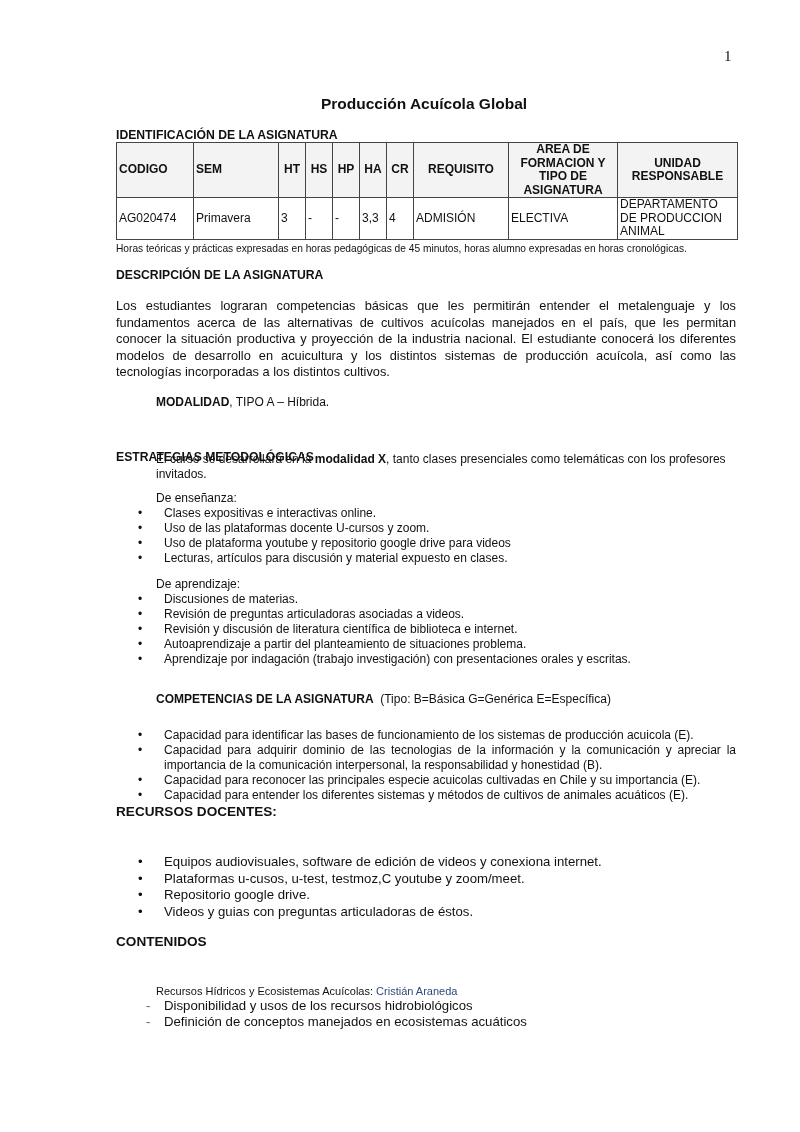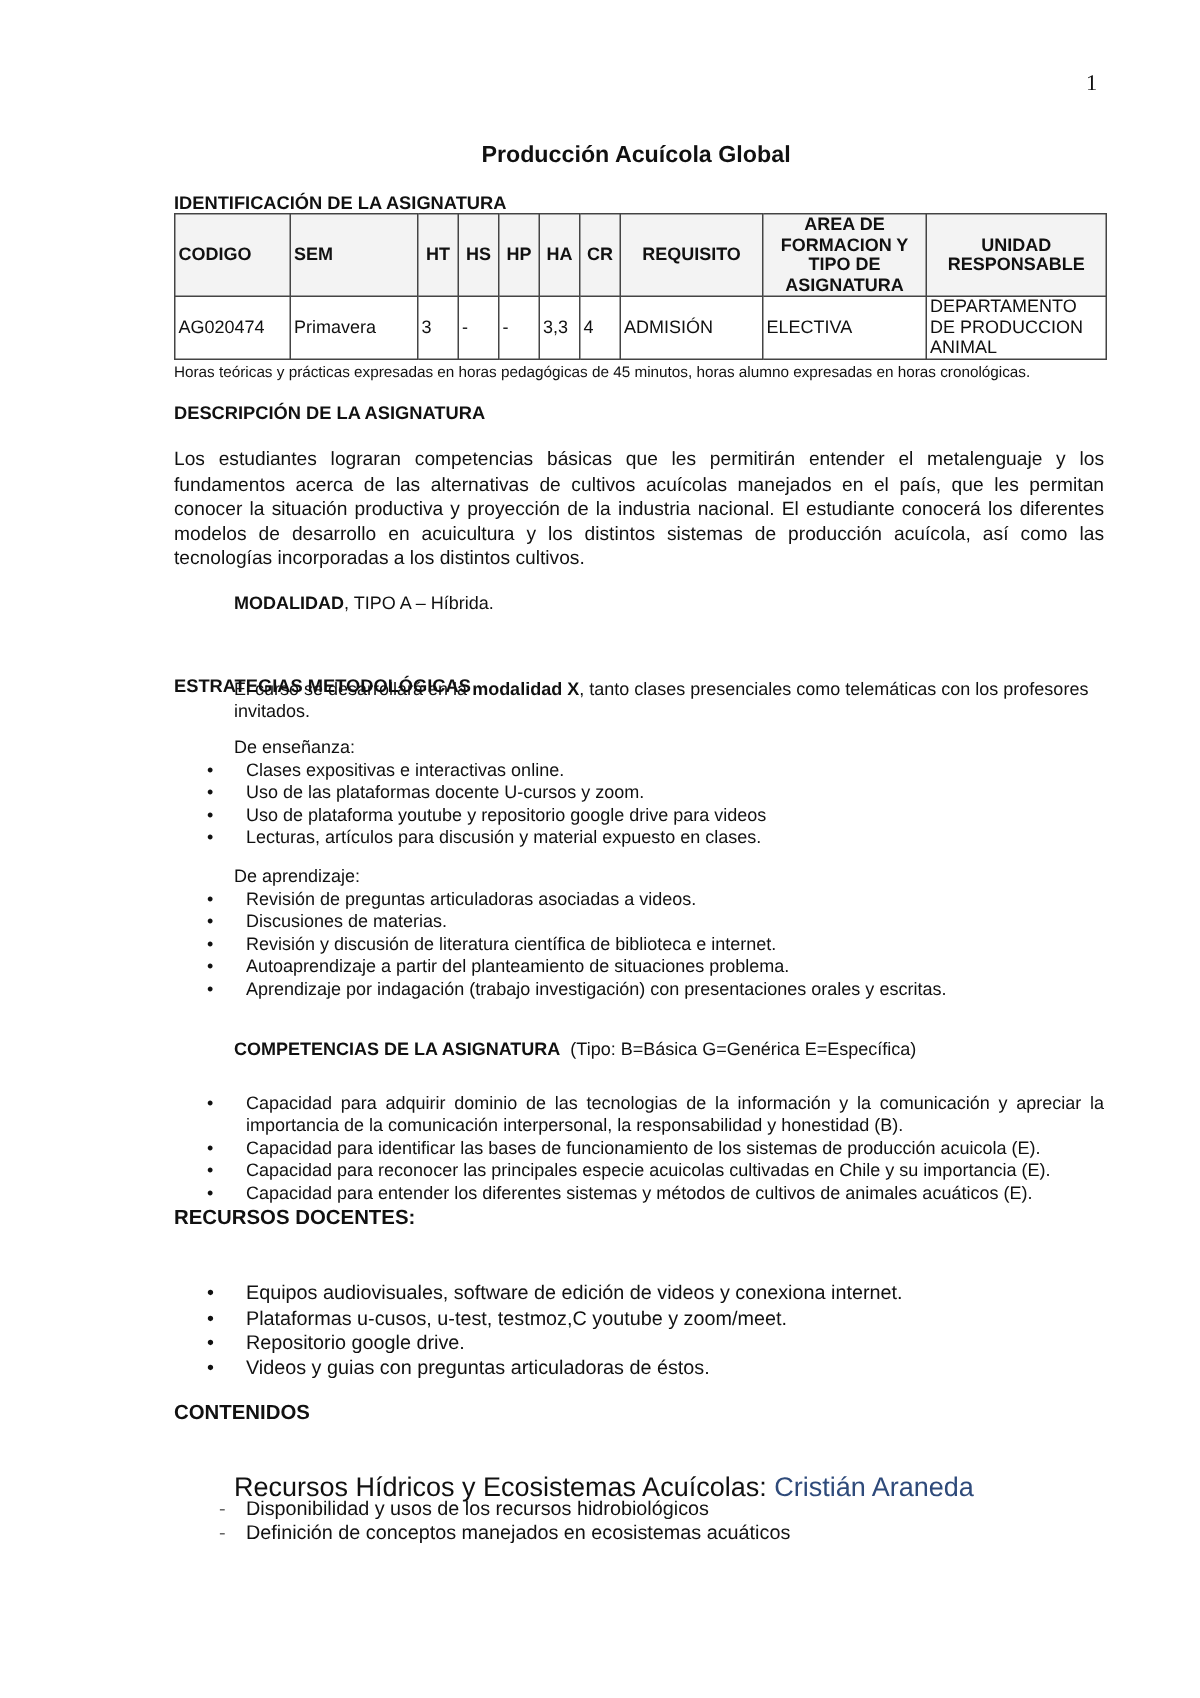--- a/index.html
+++ b/index.html
@@ -85,47 +85,47 @@
 <div class="small-para" style="top:491px;">De enseñanza:</div>
 <ul class="blist" style="top:506px;">
   <li>Clases expositivas e interactivas online.</li>
   <li>Uso de las plataformas docente U-cursos y zoom.</li>
   <li>Uso de plataforma youtube y repositorio google drive para videos</li>
   <li>Lecturas, artículos para discusión y material expuesto en clases.</li>
 </ul>
 
 <div class="small-para" style="top:577px;">De aprendizaje:</div>
 <ul class="blist" style="top:592px;">
+  <li>Discusiones de materias.</li>
   <li>Revisión de preguntas articuladoras asociadas a videos.</li>
-  <li>Discusiones de materias.</li>
   <li>Revisión y discusión de literatura científica de biblioteca e internet.</li>
   <li>Autoaprendizaje a partir del planteamiento de situaciones problema.</li>
   <li>Aprendizaje por indagación (trabajo investigación) con presentaciones orales y escritas.</li>
 </ul>
 
 <div class="small-para" style="top:692px;">
   <b>COMPETENCIAS DE LA ASIGNATURA</b>&nbsp; <span>(Tipo: B=Básica  G=Genérica  E=Específica)</span>
 </div>
 
 <ul class="blist comp" style="top:728px;">
+  <li>Capacidad para identificar las bases de funcionamiento de los sistemas de producción acuicola (E).</li>
   <li>Capacidad para adquirir dominio de las tecnologias de la información y la comunicación y apreciar la importancia de la comunicación interpersonal, la responsabilidad y honestidad (B).</li>
-  <li>Capacidad para identificar las bases de funcionamiento de los sistemas de producción acuicola (E).</li>
   <li>Capacidad para reconocer las principales especie acuicolas cultivadas en Chile y su importancia (E).</li>
   <li>Capacidad para entender los diferentes sistemas y métodos de cultivos de animales acuáticos (E).</li>
 </ul>
 
 <div class="sec big" style="top:804px;">RECURSOS DOCENTES:</div>
 <ul class="blist big" style="top:854px;">
   <li>Equipos audiovisuales, software de edición de videos y conexiona internet.</li>
   <li>Plataformas u-cusos, u-test, testmoz,C youtube y zoom/meet.</li>
   <li>Repositorio google drive.</li>
   <li>Videos y guias con preguntas articuladoras de éstos.</li>
 </ul>
 
 <div class="sec big" style="top:934px;text-align:right;">CONTENIDOS</div>
 
-<div class="small-para" style="top:983px; font-size:18px; line-height:16px;">
+<div class="small-para" style="top:983px; font-size:11px; line-height:16px;">
   <span>Recursos Hídricos y Ecosistemas Acuícolas: </span><span class="instructor">Cristián Araneda</span>
 </div>
 <ul class="dlist" style="top:998px;">
   <li>Disponibilidad y usos de los recursos hidrobiológicos</li>
   <li>Definición de conceptos manejados en ecosistemas acuáticos</li>
 </ul>
 
 </body></html>

